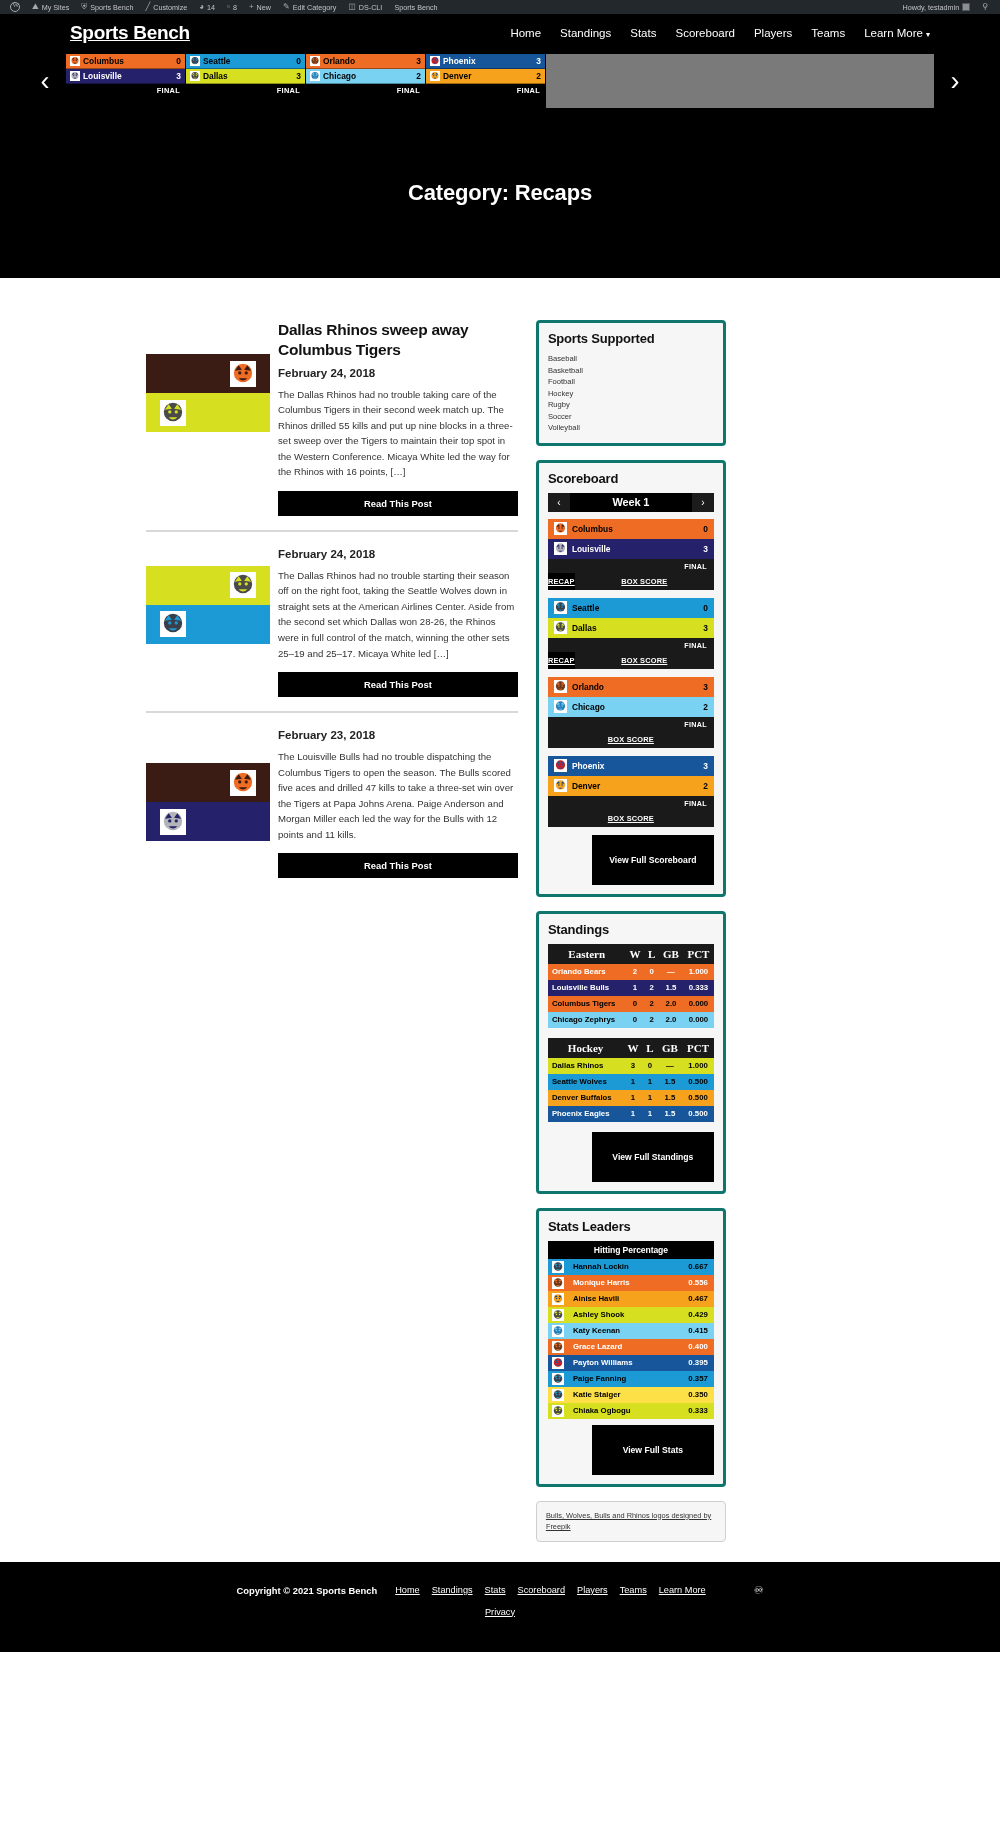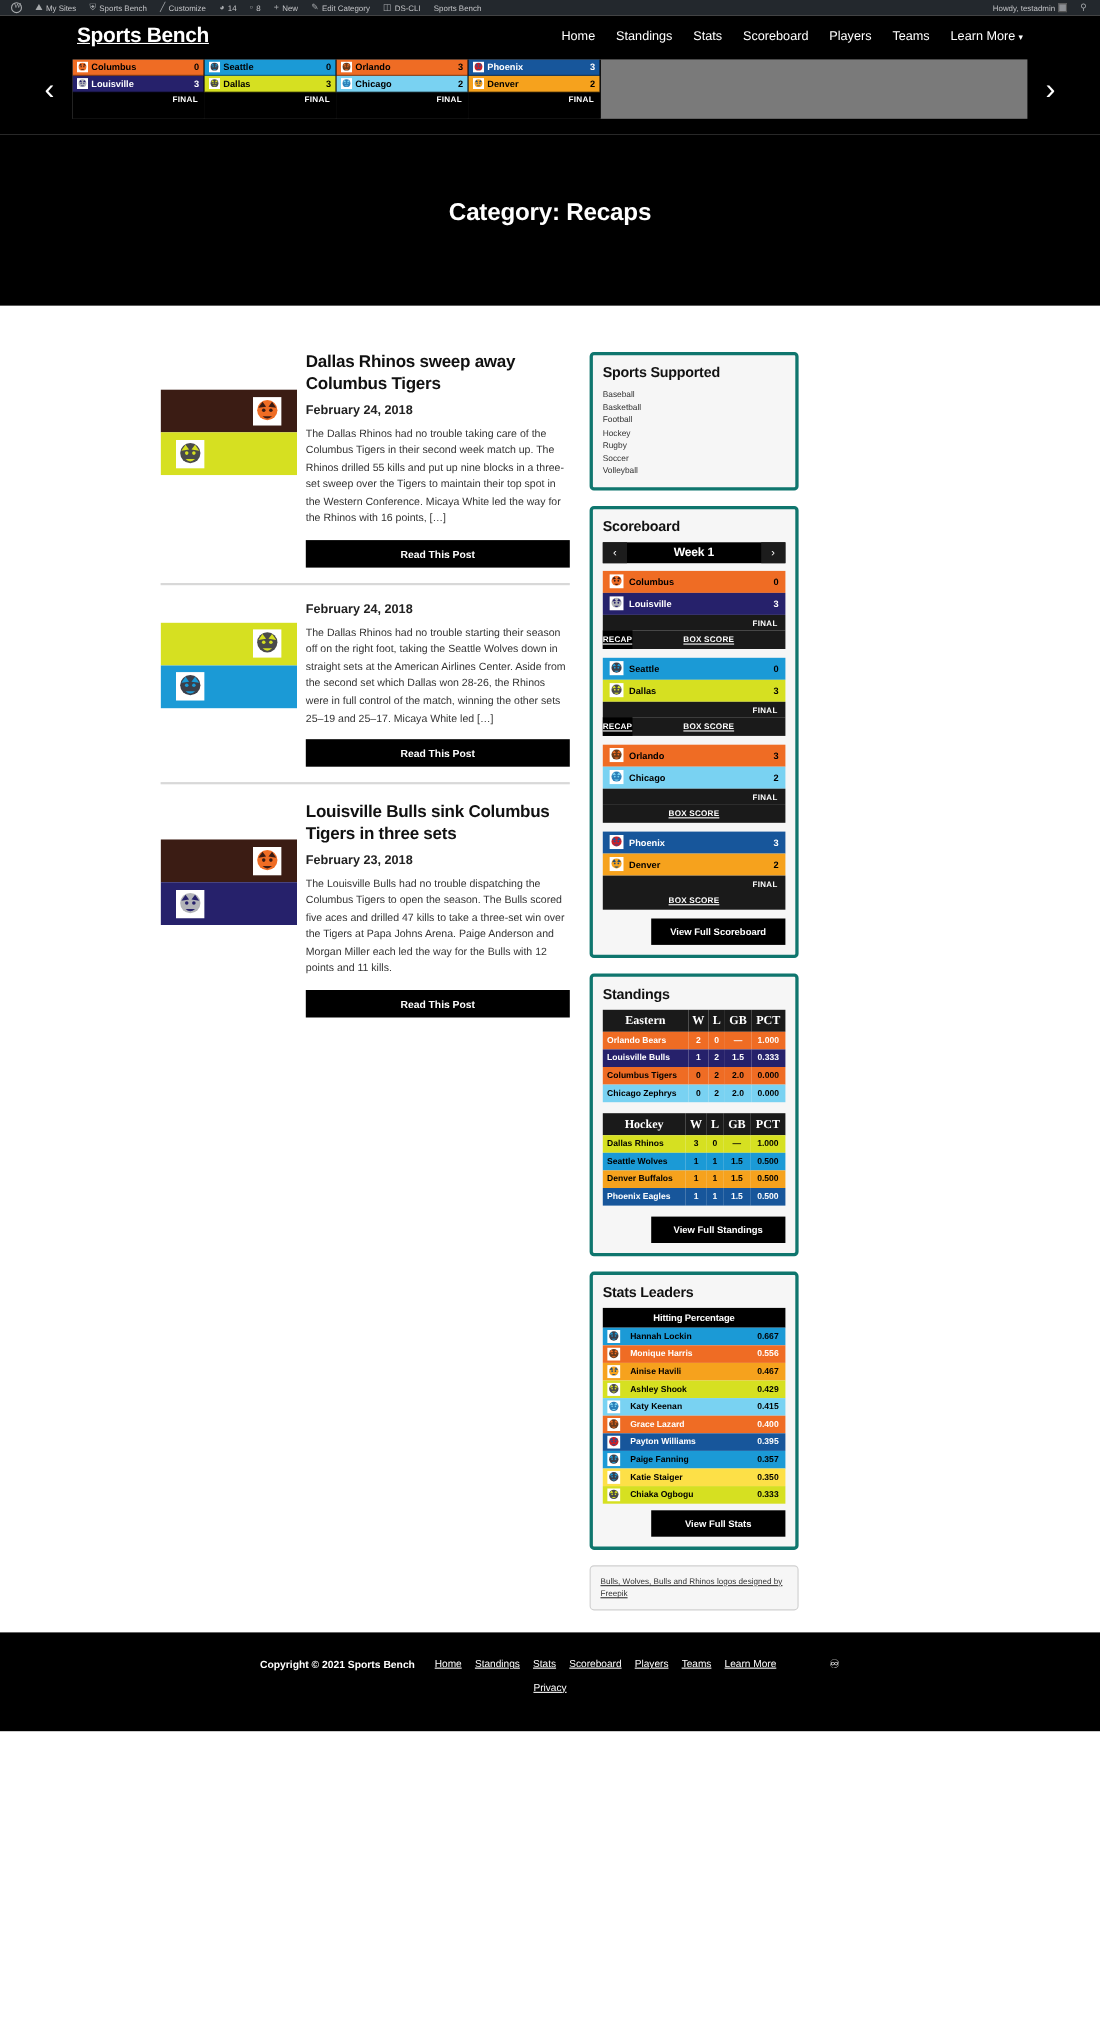--- a/index.html
+++ b/index.html
@@ -188,21 +188,21 @@
   }
   .sb-links a {
     flex: 1; text-align: center; color: #fff; font-size: 7.4px;
     font-weight: bold; text-decoration: underline; letter-spacing: 0.2px;
   }
   .sb-links.one a { flex: 0 0 52%; margin-left: 24%; }
   .sb-links .recap-cell { background: #000; height: 17px; display: flex;
     align-items: center; justify-content: center; }
   .widget-btn {
     display: block; background: #000; color: #fff; text-align: center;
-    font-size: 8.6px; font-weight: bold; padding: 7px 0; text-decoration: none;
+    font-size: 8.6px; font-weight: bold; padding: 20px 0; text-decoration: none;
     margin-top: 4px;
     margin-left: 44px;
   }
 
   
   .std-table { width: 100%; border-collapse: collapse; margin-bottom: 10px; }
   .std-table th {
     background: #1a1a1a; color: #fff; font-size: 11px; font-weight: bold;
     padding: 4px 3px; text-align: center; font-family: Liberation Serif, serif;
   }
@@ -531,21 +531,20 @@
                 <circle cx="12" cy="11" r="8.5" fill="#b2b4b8"></circle>
                 <path d="M4.5 9 L8 4 L11 8 Z" fill="#26216b"></path>
                 <path d="M19.5 9 L16 4 L13 8 Z" fill="#26216b"></path>
                 <circle cx="9" cy="11" r="1.5" fill="#26216b"></circle>
                 <circle cx="15" cy="11" r="1.5" fill="#26216b"></circle>
                 <path d="M8 16 Q12 20 16 16 Z" fill="#26216b"></path>
               </svg></span>
           </div>
         </div>
         <div class="post-body">
-          <h2 class="post-title">Louisville Bulls sink Columbus Tigers in three sets</h2>
           <div class="post-date">February 23, 2018</div>
           <p class="post-excerpt">The Louisville Bulls had no trouble dispatching the Columbus Tigers to open the season. The Bulls scored five aces and drilled 47 kills to take a three-set win over the Tigers at Papa Johns Arena. Paige Anderson and Morgan Miller each led the way for the Bulls with 12 points and 11 kills.</p>
           <a class="read-btn" href="#">Read This Post</a>
         </div>
       </article>
     </main>
 
   <aside class="sidebar-col">
 
     <div class="widget">

